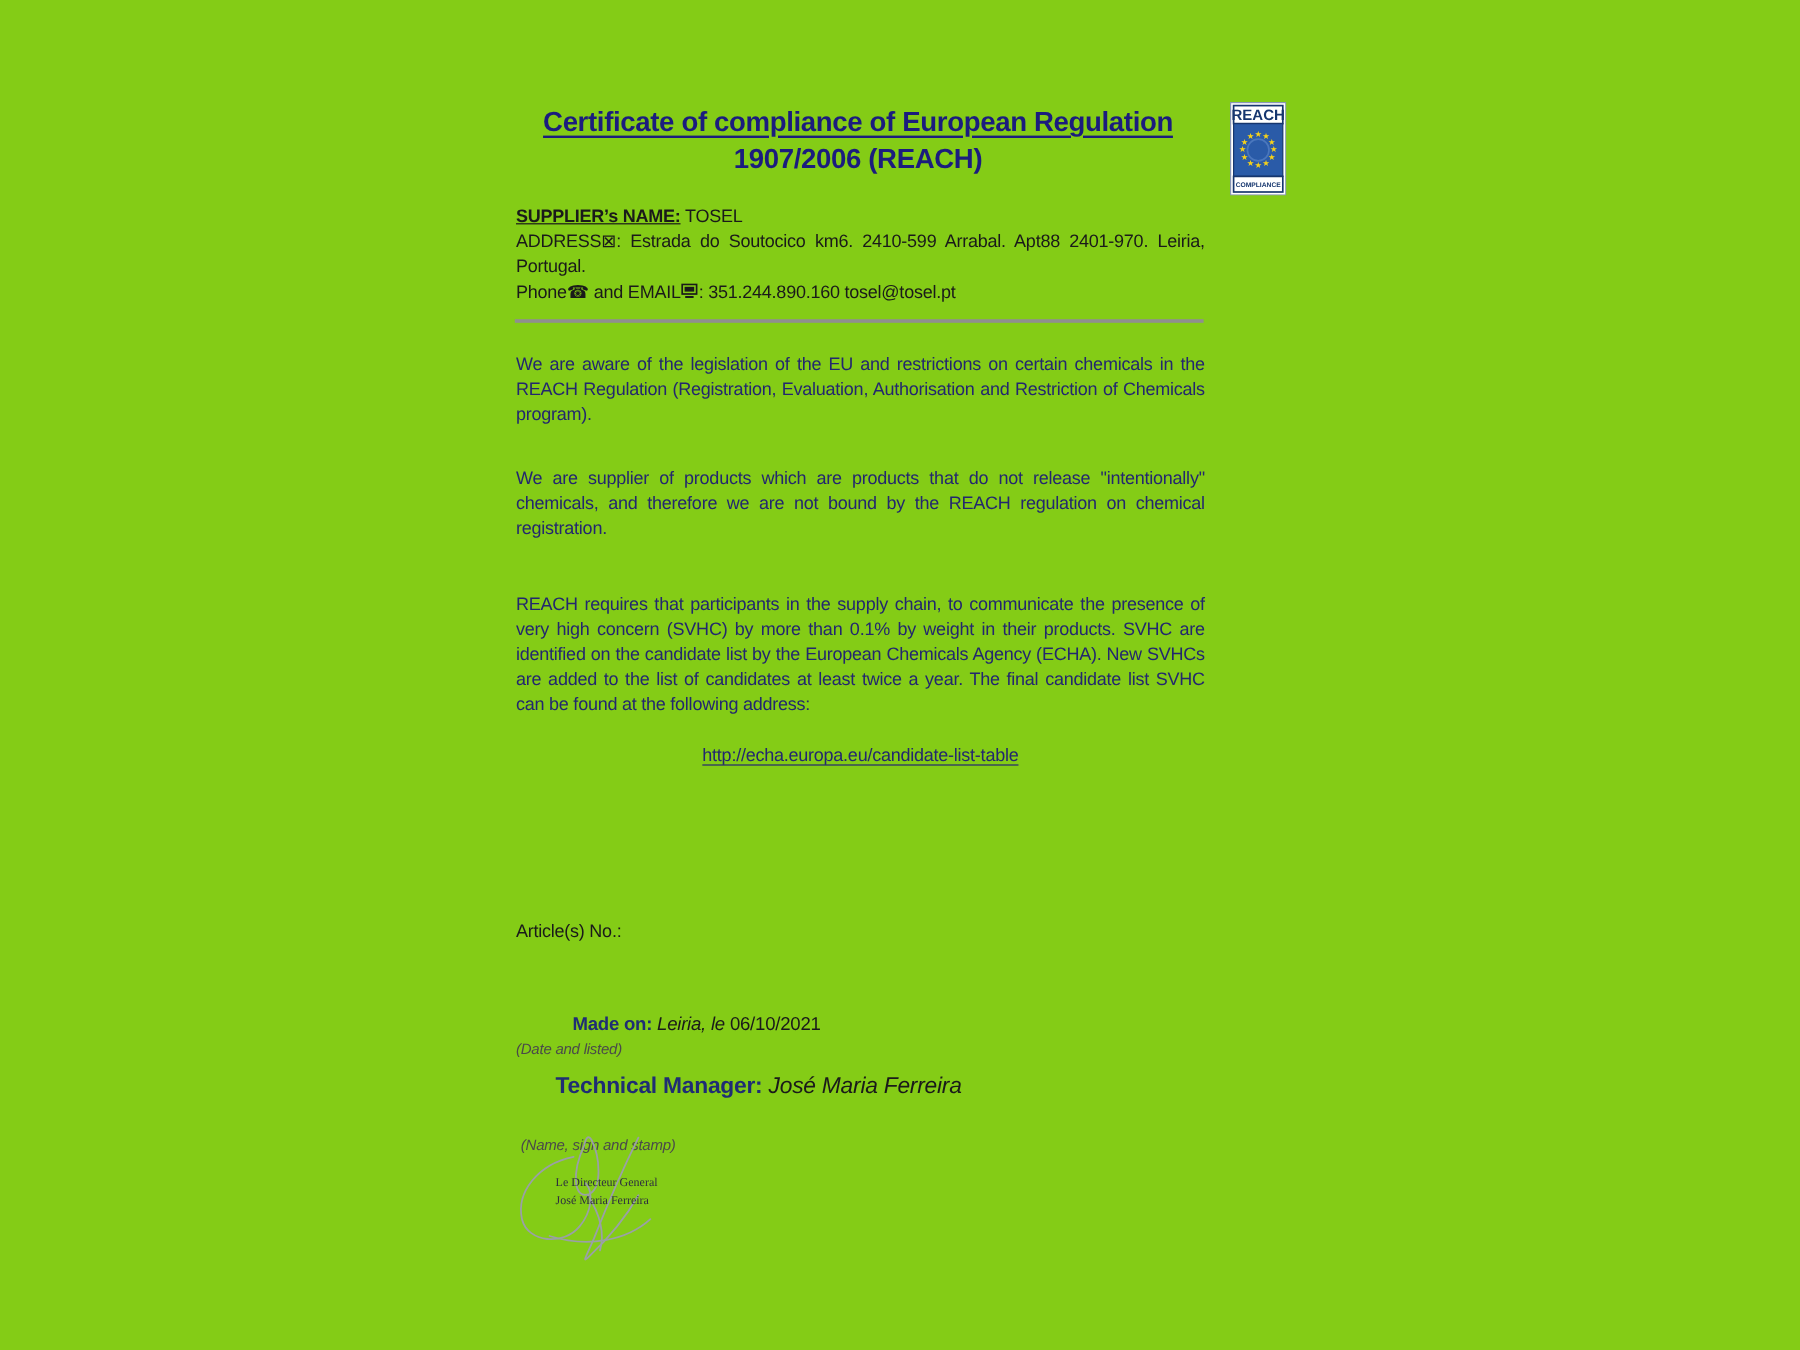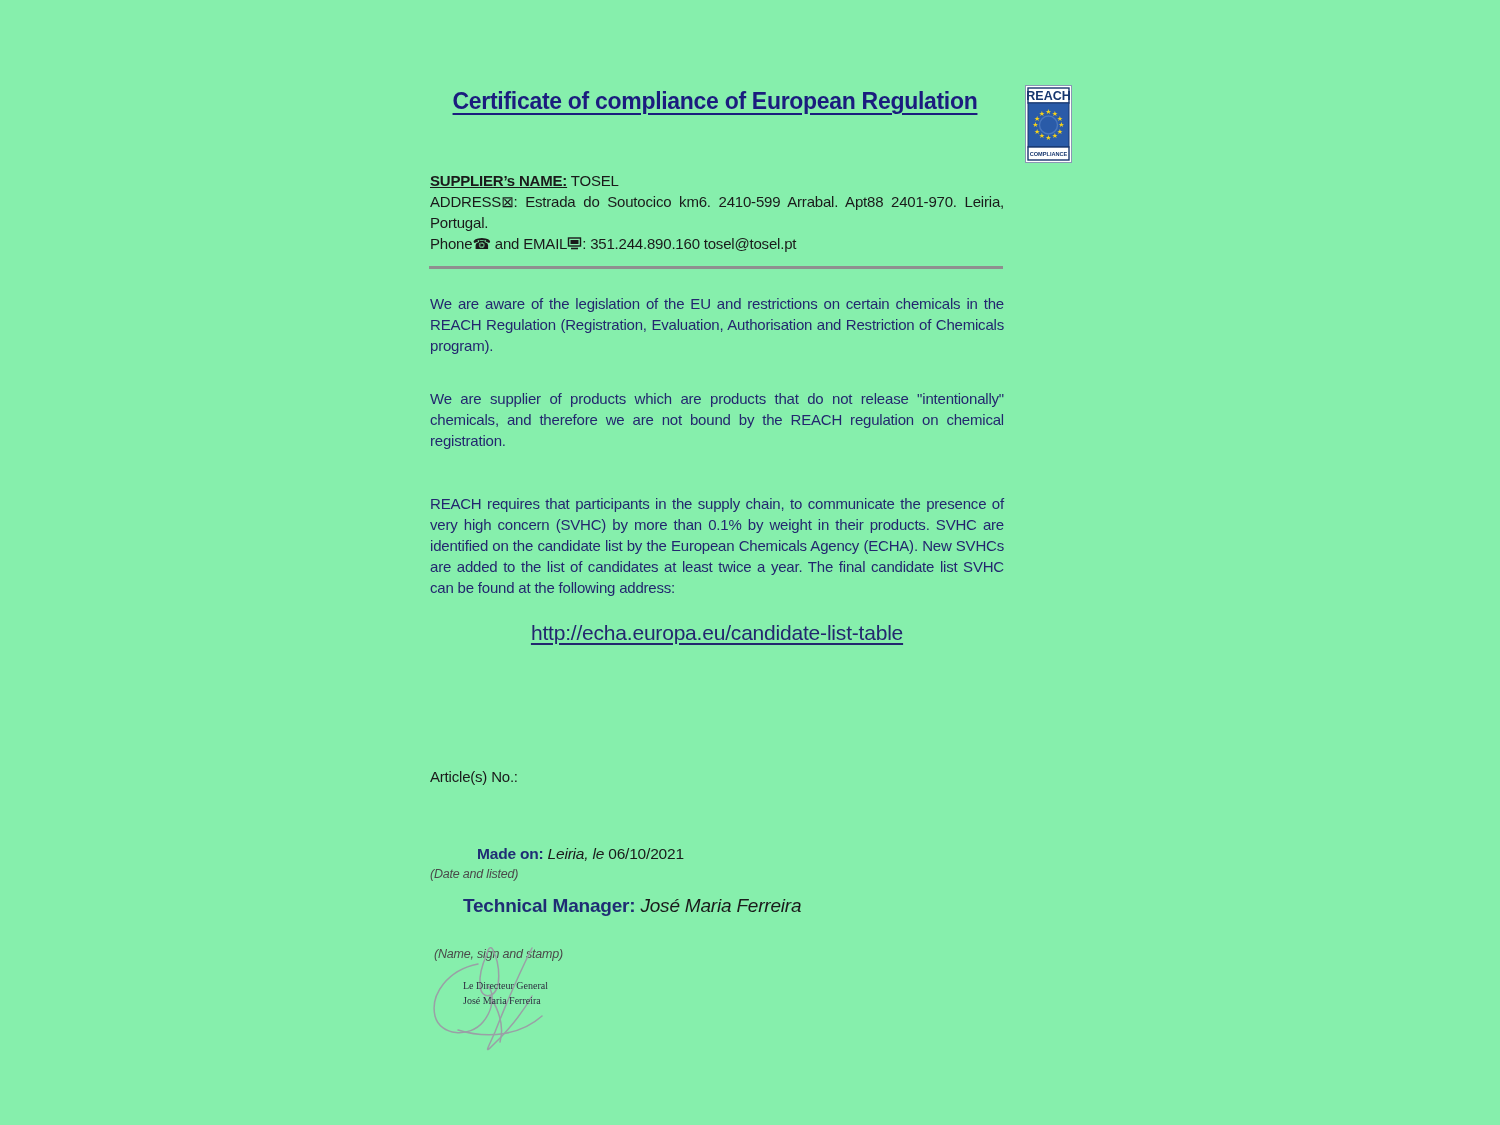--- a/index.html
+++ b/index.html
@@ -1,21 +1,21 @@
 <!DOCTYPE html>
 <html><head>
 <meta charset="utf-8">
 <style>
   html,body{margin:0;padding:0;}
   body{
     width:1500px;height:1125px;background:#ffffff;
     font-family:"Liberation Sans",sans-serif;
     -webkit-font-smoothing:antialiased;
   }
-  .page{position:relative;width:1500px;height:1125px;background:#86efac;overflow:hidden;}
+  .page{position:relative;width:1500px;height:1125px;background:#84cc16;overflow:hidden;}
 
   
   .title{
     position:absolute;left:415px;top:86px;width:600px;
     text-align:center;color:#1b1c7e;font-weight:bold;
     font-size:23px;line-height:31px;letter-spacing:-0.3px;
   }
   .title .tl1{text-decoration:underline;text-underline-offset:4px;white-space:nowrap;}
 
   
@@ -37,21 +37,21 @@
   
   .para{
     position:absolute;left:430px;width:574px;
     color:#23276f;font-size:15px;line-height:21px;text-align:justify;
     letter-spacing:-0.2px;
   }
   .p1{top:293px;} .p2{top:388px;} .p3{top:493px;} .p4{top:678px;}
 
   .link-row{position:absolute;left:430px;top:621px;width:574px;text-align:center;}
   .link-row a{
-    color:#23276f;font-size:21px;letter-spacing:-0.2px;
+    color:#23276f;font-size:15px;letter-spacing:-0.2px;
     text-decoration:underline;text-underline-offset:3px;
   }
 
   .article{position:absolute;left:430px;top:768px;color:#1a1a1a;font-size:15px;letter-spacing:-0.2px;}
 
   
   .made-on{position:absolute;left:430px;top:845px;font-size:15.5px;letter-spacing:-0.2px;color:#1a1a1a;}
   .navy-label{color:#1f2d74;font-weight:bold;margin-left:47px;}
   .italic{font-style:italic;}
   .note{position:absolute;left:430px;color:#4a4a4a;font-size:12.5px;font-style:italic;letter-spacing:-0.2px;}
@@ -67,20 +67,21 @@
     color:#2e2e40;
   }
 </style>
 </head>
 <body>
 
 <div class="page">
 
   <div class="title">
     <div class="tl1">Certificate of compliance of European Regulation</div>
+    <div class="tl2">1907/2006 (REACH)</div>
   </div>
 
   <div class="logo">
     <svg width="47" height="78" viewBox="0 0 47 78">
       <rect x="0.5" y="0.5" width="46" height="77" fill="#ffffff" stroke="#8a97b5" stroke-width="1"></rect>
       <rect x="3" y="3" width="41" height="15" fill="#ffffff" stroke="#16366e" stroke-width="1.4"></rect>
       <text x="23.5" y="15" text-anchor="middle" font-family="Liberation Sans, sans-serif" font-weight="bold" font-size="12.5" fill="#16366e">REACH</text>
       <rect x="3" y="18" width="41" height="44" fill="#2a5ba8" stroke="#16366e" stroke-width="1"></rect>
       <circle cx="23.5" cy="40" r="9" fill="none" stroke="#4a77bd" stroke-width="1.4"></circle>
       <g fill="#f7d21a" font-size="7" font-family="DejaVu Sans, sans-serif" text-anchor="middle">

